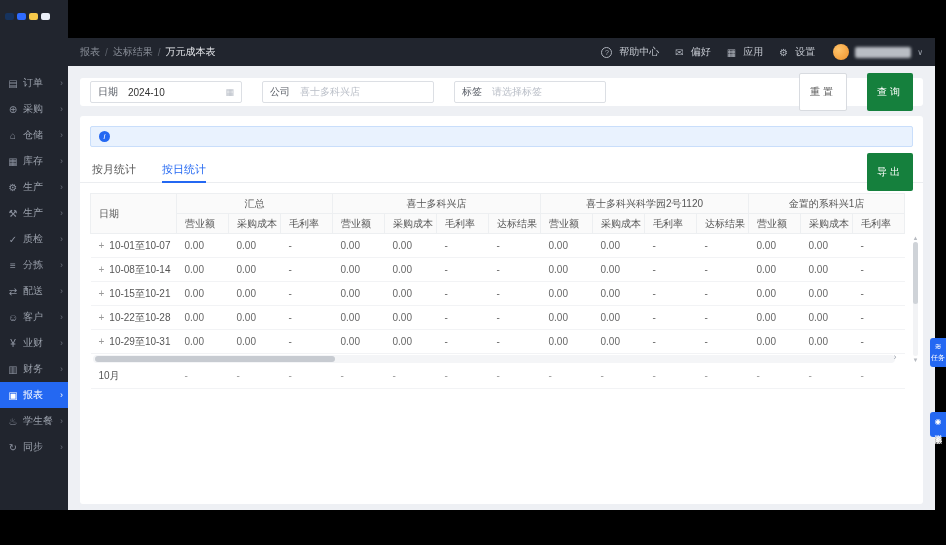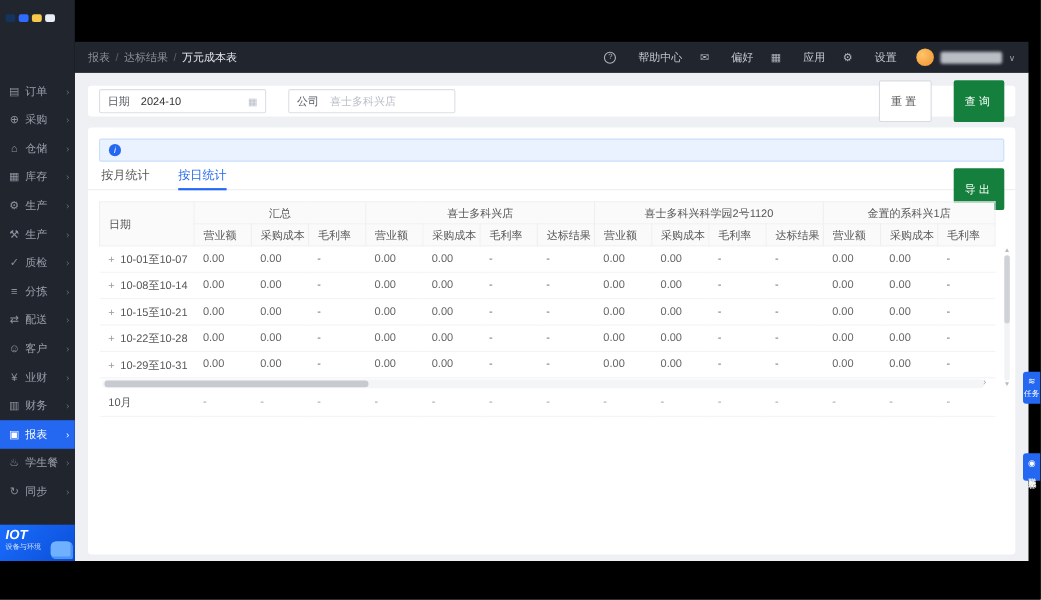--- a/index.html
+++ b/index.html
@@ -23,48 +23,48 @@
   .iot-sub{font-size:6.5px;color:#cfe0ff}
   .iot-chat{position:absolute;right:2px;bottom:2px;width:20px;height:16px;background:#6fb0ff;border-radius:5px 5px 1px 5px;box-shadow:inset -2px -2px 0 #4a93f5}
 
   
   .topbar{position:absolute;left:68px;top:38px;width:867px;height:28px;background:#21252e;display:flex;align-items:center;padding:0 12px;z-index:2}
   .breadcrumb{display:flex;align-items:center;gap:5px;font-size:10px}
   .bc-item{color:#8a8f99}
   .bc-item.cur{color:#e8eaee}
   .bc-sep{color:#5c616b}
   .top-actions{margin-left:auto;display:flex;align-items:center;gap:16px}
-  .t-act{display:flex;align-items:center;gap:20px;color:#c3c7cf;font-size:10px;cursor:pointer}
+  .t-act{display:flex;align-items:center;gap:7px;color:#c3c7cf;font-size:10px;cursor:pointer}
   .t-ico{font-size:10px;color:#aeb3bc}
   .t-ico.circ{width:11px;height:11px;border:1px solid #aeb3bc;border-radius:50%;font-size:7px;display:inline-flex;align-items:center;justify-content:center}
   .user{display:flex;align-items:center;gap:6px;margin-left:18px;cursor:pointer}
   .avatar{width:16px;height:16px;border-radius:50%;background:radial-gradient(circle at 35% 35%,#ffc46b,#f0922b)}
   .name-blur{width:56px;height:11px;border-radius:2px;background:#b9bdc4;filter:blur(1.5px)}
   .chev{color:#9aa0ab;font-size:8px}
 
   
   .content{position:absolute;left:68px;top:66px;width:867px;height:444px;background:#eef0f4}
   .filter-card{position:absolute;left:12px;top:12px;width:843px;height:28px;background:#fff;border-radius:3px;display:flex;align-items:center;gap:20px;padding:0 10px}
   .fgroup{display:flex;align-items:center;border:1px solid #dcdfe4;border-radius:2px;height:22px;padding:0 7px;font-size:10px;background:#fff;cursor:pointer}
   .fgroup .flabel{color:#565b64;margin-right:10px;white-space:nowrap}
   .fvalue{color:#333;flex:1}
   .fplaceholder{color:#b9bec7;flex:1}
   .ficon{color:#b9bec7;font-size:9px;margin-left:8px}
   .g-date{width:152px}
-  .g-company{width:152px}
+  .g-company{width:172px}
   .g-tag{width:152px}
   .btn{height:38px;padding:12px 10px;border-radius:2px;font-size:10px;display:inline-flex;align-items:center;letter-spacing:3px;cursor:pointer;border:none}
   .btn-plain{background:#fff;border:1px solid #d8dbe0;color:#555}
   .btn-primary{background:#15803d;color:#fff}
   .btn-reset{margin-left:auto}
 
   .report-card{position:absolute;left:12px;top:50px;width:843px;height:388px;background:#fff;border-radius:3px}
   .alert{margin:10px 10px 0 10px;height:21px;background:#e9f2fe;border:1px solid #c9defb;border-radius:2px;display:flex;align-items:center;padding:0 8px;font-size:10px;color:#4b5159}
   .alert-icon{width:11px;height:11px;border-radius:50%;background:#2468f2;color:#fff;font-size:8px;font-style:italic;display:inline-flex;align-items:center;justify-content:center;margin-right:6px;flex:none}
-  .tabs{display:flex;gap:26px;padding:0 12px;margin-top:0;border-bottom:1px solid #ebedf0;height:26px}
+  .tabs{display:flex;gap:26px;padding:0 12px;margin-top:10px;border-bottom:1px solid #ebedf0;height:26px}
   .tab{font-size:11px;color:#555;display:flex;align-items:center;position:relative;cursor:pointer}
   .tab.active{color:#2468f2;font-weight:normal}
   .tab.active::after{content:"";position:absolute;left:0;right:0;bottom:-1px;height:2px;background:#2468f2}
   .export{position:absolute;right:10px;top:37px}
 
   
   .table-wrap{position:relative;margin:10px 16px 0 10px}
   table.rpt{border-collapse:collapse;table-layout:fixed;width:814px;font-size:10px;color:#666}
   .rpt th{background:#fafafa;border:1px solid #edeff1;font-weight:normal;color:#555;height:20px;overflow:hidden;white-space:nowrap}
   .rpt th.date-th{text-align:left;padding-left:8px}
@@ -174,25 +174,20 @@
           <span class="sb-icon">♨</span>
           <span class="sb-label">学生餐</span>
           <span class="sb-chev">›</span>
         </div>
         <div class="sb-item">
           <span class="sb-icon">↻</span>
           <span class="sb-label">同步</span>
           <span class="sb-chev">›</span>
         </div>
       </nav>
-    <div class="iot">
-      <div class="iot-title">IOT</div>
-      <div class="iot-sub">设备与环境</div>
-      <div class="iot-chat"></div>
-    </div>
   </aside>
 
   <header class="topbar">
     <div class="breadcrumb">
         <span class="bc-item">报表</span>
         <span class="bc-sep">/</span>
         <span class="bc-item">达标结果</span>
         <span class="bc-sep">/</span>
         <span class="bc-item cur">万元成本表</span>
       </div>
@@ -225,20 +220,24 @@
 
     <section class="filter-card">
       <div class="fgroup g-date">
         <span class="flabel">日期</span>
         <span class="fvalue">2024-10</span>
         <span class="ficon">▦</span>
       </div>
       <div class="fgroup g-company">
         <span class="flabel">公司</span>
         <span class="fplaceholder">喜士多科兴店</span>
+      </div>
+      <div class="fgroup g-tag">
+        <span class="flabel">标签</span>
+        <span class="fplaceholder">请选择标签</span>
       </div>
       <button class="btn btn-plain btn-reset">重置</button>
       <button class="btn btn-primary">查询</button>
     </section>
 
     <section class="report-card">
       <div class="alert">
         <span class="alert-icon">i</span>
       </div>
 

